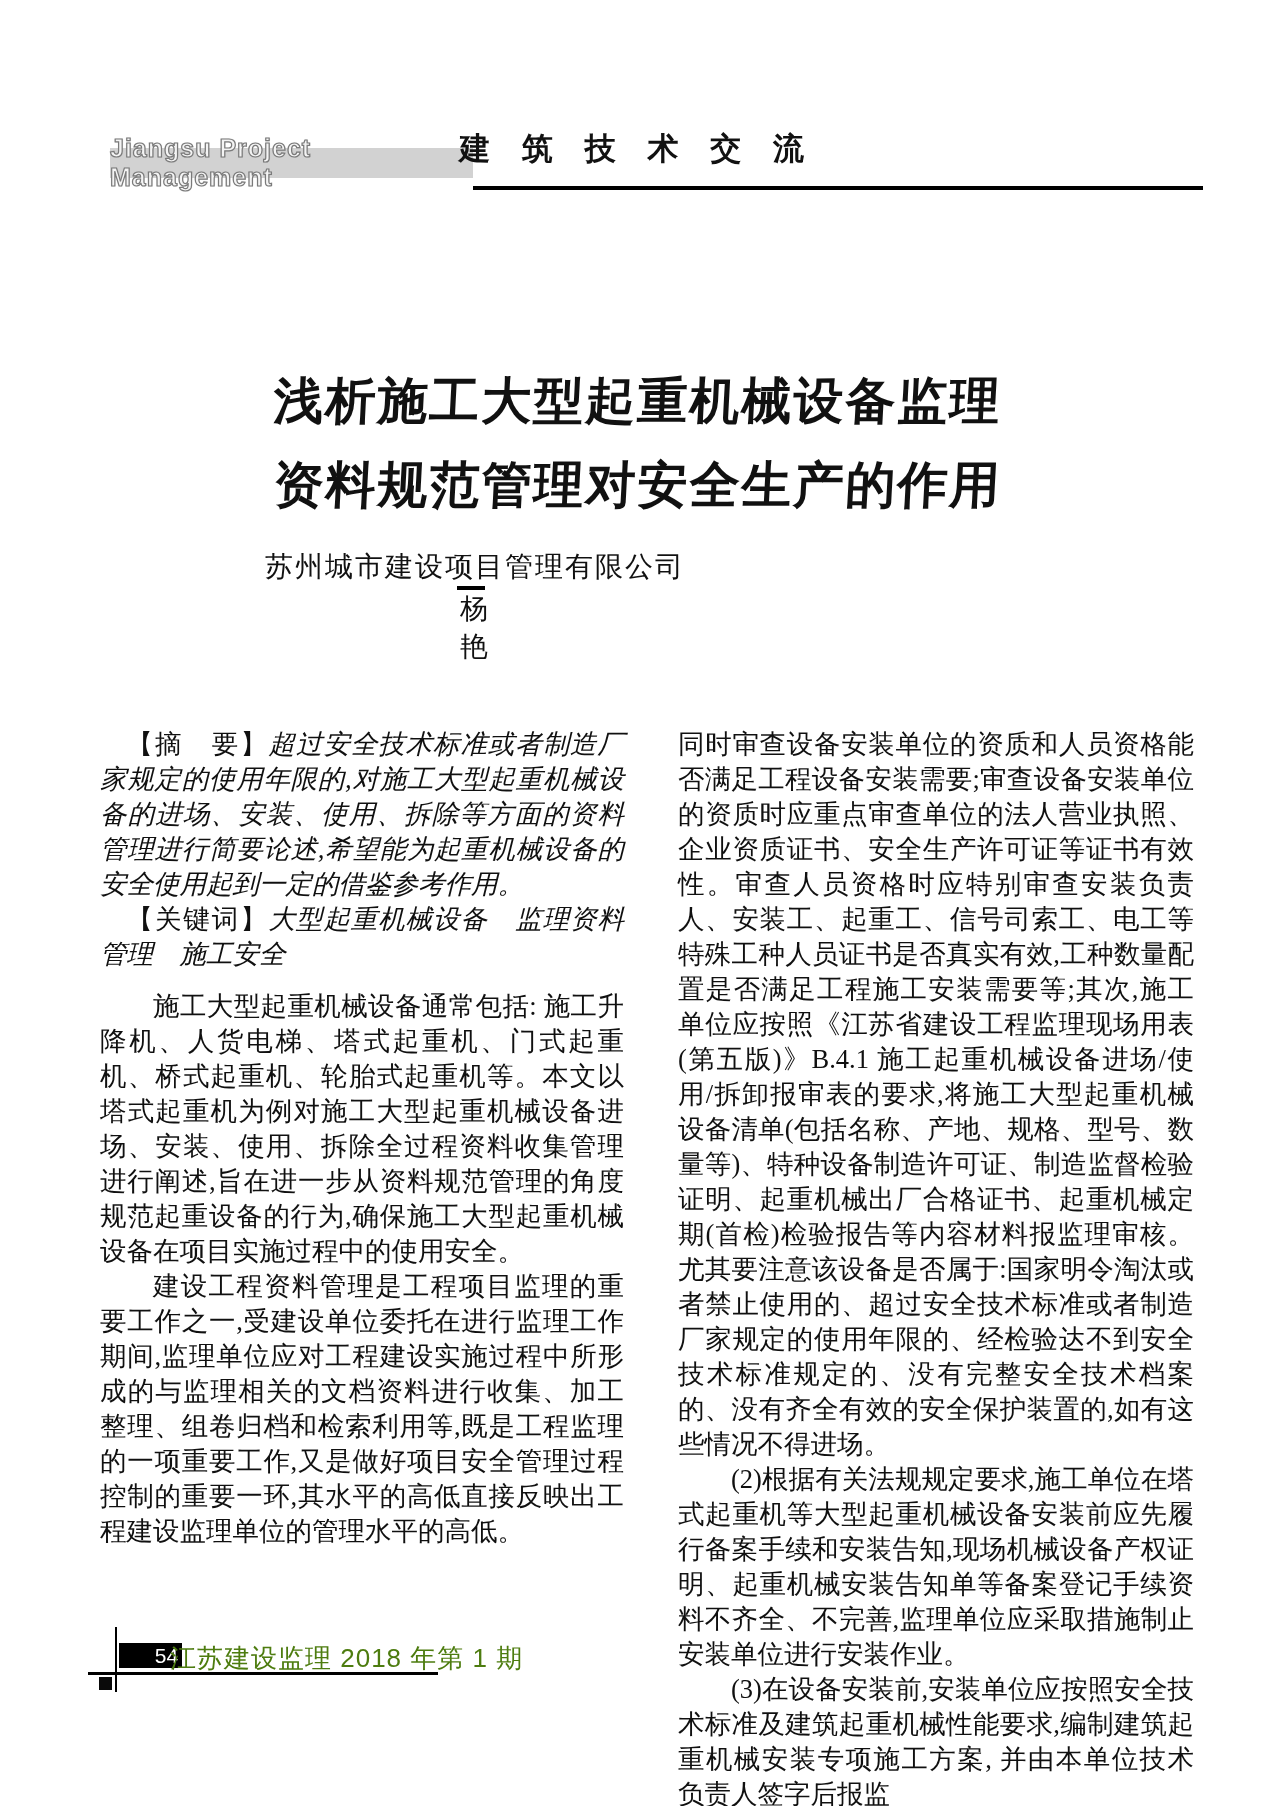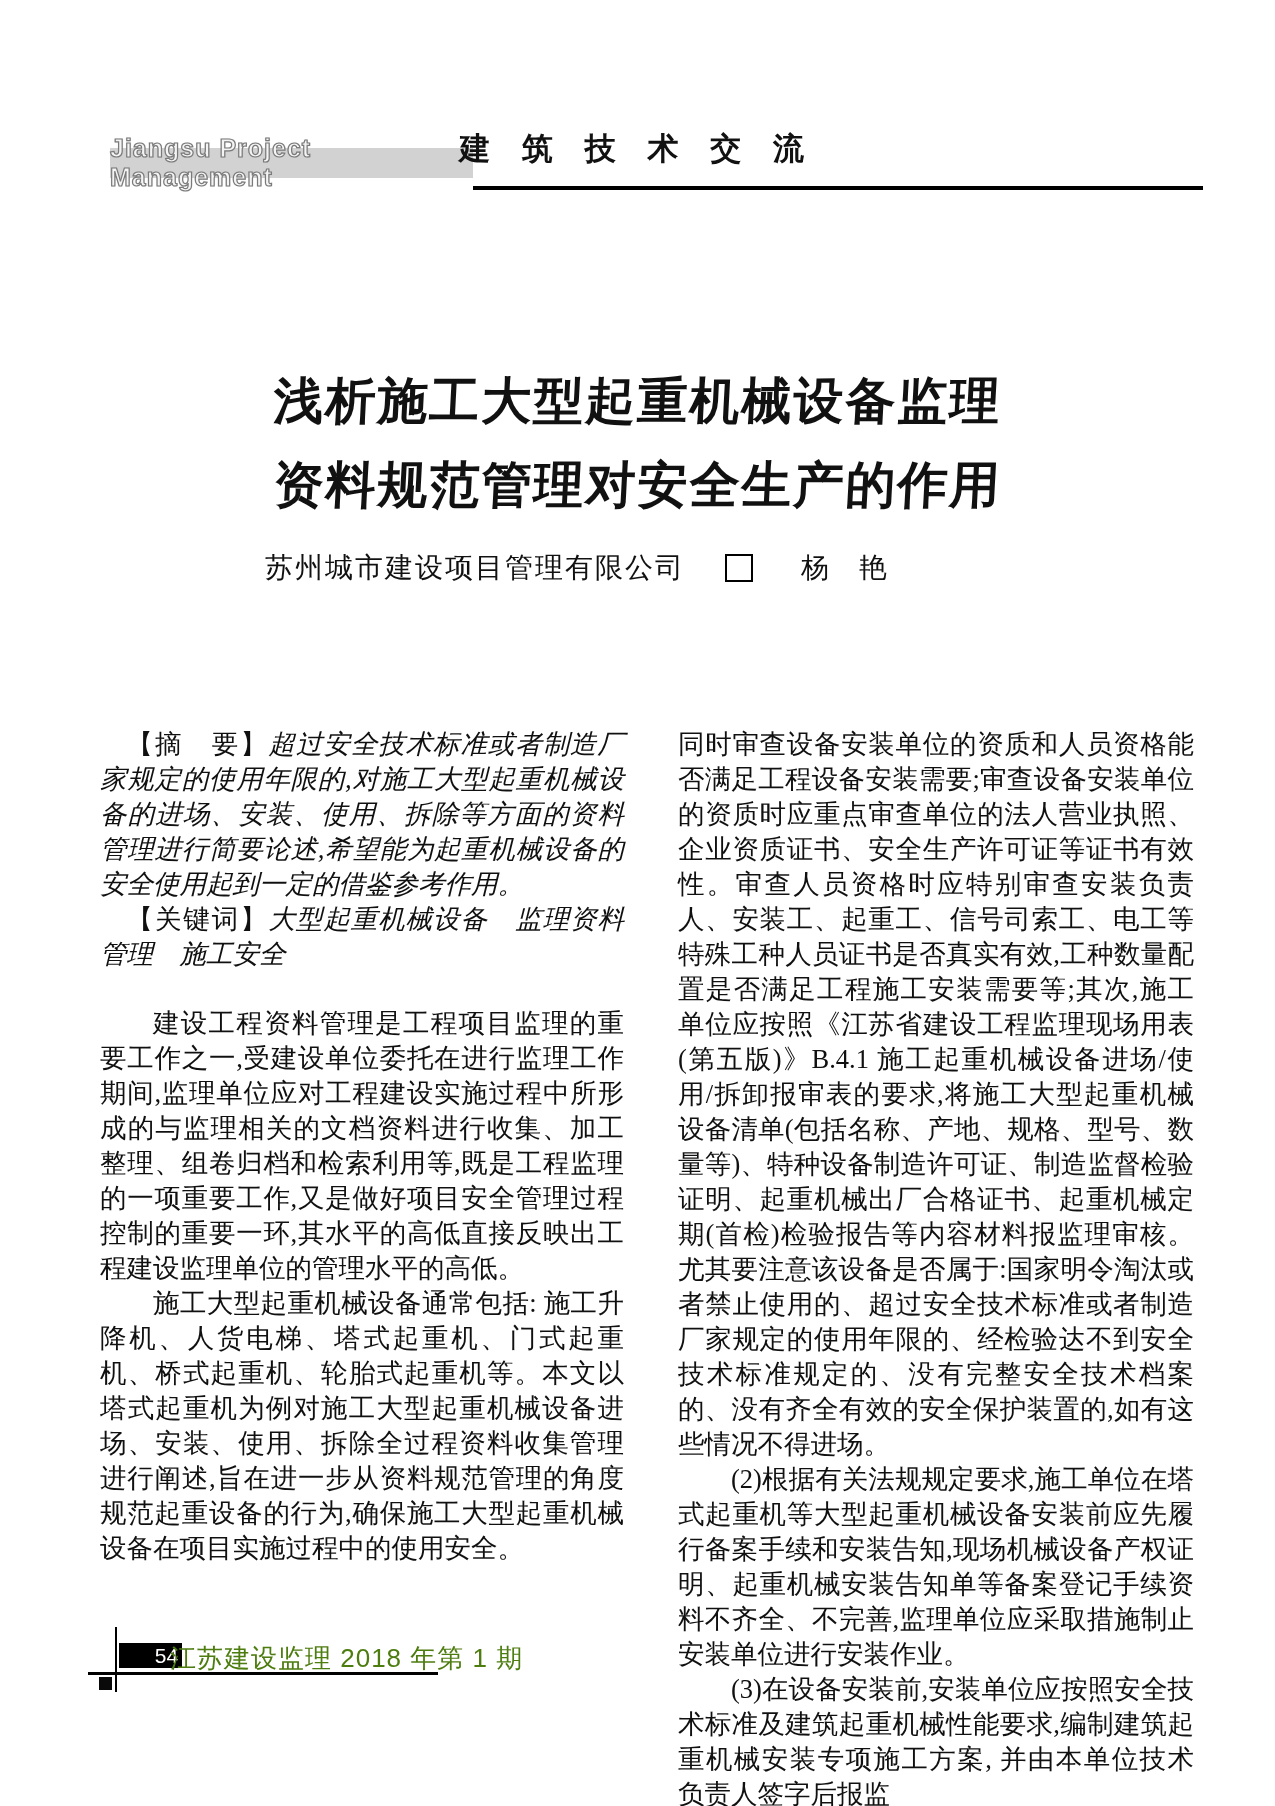--- a/index.html
+++ b/index.html
@@ -43,21 +43,21 @@
     letter-spacing:2px;
     font-family:"DejaVu Serif","Liberation Serif",serif;
     transform:skewX(-3deg);
   }
   .title-1{top:368px;}
   .title-2{top:452px;}
   
   .byline{
     position:absolute;left:265px;top:548px;height:40px;
     display:flex;align-items:center;
-    font-size:28px;letter-spacing:2px;
+    font-size:28px;letter-spacing:2px;flex-direction:column;
   }
   .byline .sep-box{
     display:inline-block;width:24px;height:24px;
     border:2px solid #000;background:#fff;
     margin:0 48px 0 40px;
   }
   .byline .author{letter-spacing:2px;}
   .byline .author-gap{display:inline-block;width:28px;}
   
   .col{position:absolute;top:727px;}
@@ -71,21 +71,21 @@
     color:#101010;
   }
   .indent{text-indent:2em;}
   .half-indent{text-indent:1em;}
   .kaiti{font-style:italic;}
   .kw-label,.ab-label{
     font-style:normal;font-weight:normal;
     font-family:"Liberation Sans",sans-serif;
     letter-spacing:1px;
   }
-  .kw-block{margin-bottom:34px;}
+  .kw-block{margin-bottom:17px;}
   .sec-heading{
     font-family:"Liberation Sans",sans-serif;
     font-weight:bold;text-align:left;
   }
   
   .footer-vline{position:absolute;left:115px;top:1627px;width:2px;height:65px;background:#000;}
   .footer-hline{position:absolute;left:88px;top:1672px;width:350px;height:3px;background:#000;}
   .footer-square{position:absolute;left:99px;top:1677px;width:13px;height:13px;background:#0a0a0a;}
   .page-num-box{
     position:absolute;left:119px;top:1643px;width:31px;height:25px;
@@ -122,22 +122,22 @@
   </div>
 
   <div class="col col-left">
     <p class="para kaiti half-indent">
       <span class="ab-label">【摘　要】</span><span>超过安全技术标准或者制造厂家规定的使用年限的,对施工大型起重机械设备的进场、安装、使用、拆除等方面的资料管理进行简要论述,希望能为起重机械设备的安全使用起到一定的借鉴参考作用。</span>
     </p>
     <p class="para kaiti half-indent kw-block">
       <span class="kw-label">【关键词】</span><span>大型起重机械设备　监理资料管理　施工安全</span>
     </p>
     <div>
+        <p class="para indent">施工大型起重机械设备通常包括: 施工升降机、人货电梯、塔式起重机、门式起重机、桥式起重机、轮胎式起重机等。本文以塔式起重机为例对施工大型起重机械设备进场、安装、使用、拆除全过程资料收集管理进行阐述,旨在进一步从资料规范管理的角度规范起重设备的行为,确保施工大型起重机械设备在项目实施过程中的使用安全。</p>
         <p class="para indent">建设工程资料管理是工程项目监理的重要工作之一,受建设单位委托在进行监理工作期间,监理单位应对工程建设实施过程中所形成的与监理相关的文档资料进行收集、加工整理、组卷归档和检索利用等,既是工程监理的一项重要工作,又是做好项目安全管理过程控制的重要一环,其水平的高低直接反映出工程建设监理单位的管理水平的高低。</p>
-        <p class="para indent">施工大型起重机械设备通常包括: 施工升降机、人货电梯、塔式起重机、门式起重机、桥式起重机、轮胎式起重机等。本文以塔式起重机为例对施工大型起重机械设备进场、安装、使用、拆除全过程资料收集管理进行阐述,旨在进一步从资料规范管理的角度规范起重设备的行为,确保施工大型起重机械设备在项目实施过程中的使用安全。</p>
       </div>
   </div>
 
   <div class="col col-right">
     <div>
         <p class="para">同时审查设备安装单位的资质和人员资格能否满足工程设备安装需要;审查设备安装单位的资质时应重点审查单位的法人营业执照、企业资质证书、安全生产许可证等证书有效性。审查人员资格时应特别审查安装负责人、安装工、起重工、信号司索工、电工等特殊工种人员证书是否真实有效,工种数量配置是否满足工程施工安装需要等;其次,施工单位应按照《江苏省建设工程监理现场用表 (第五版)》B.4.1 施工起重机械设备进场/使用/拆卸报审表的要求,将施工大型起重机械设备清单(包括名称、产地、规格、型号、数量等)、特种设备制造许可证、制造监督检验证明、起重机械出厂合格证书、起重机械定期(首检)检验报告等内容材料报监理审核。尤其要注意该设备是否属于:国家明令淘汰或者禁止使用的、超过安全技术标准或者制造厂家规定的使用年限的、经检验达不到安全技术标准规定的、没有完整安全技术档案的、没有齐全有效的安全保护装置的,如有这些情况不得进场。</p>
         <p class="para indent">(2)根据有关法规规定要求,施工单位在塔式起重机等大型起重机械设备安装前应先履行备案手续和安装告知,现场机械设备产权证明、起重机械安装告知单等备案登记手续资料不齐全、不完善,监理单位应采取措施制止安装单位进行安装作业。</p>
         <p class="para indent">(3)在设备安装前,安装单位应按照安全技术标准及建筑起重机械性能要求,编制建筑起重机械安装专项施工方案, 并由本单位技术负责人签字后报监</p>
       </div>
   </div>

